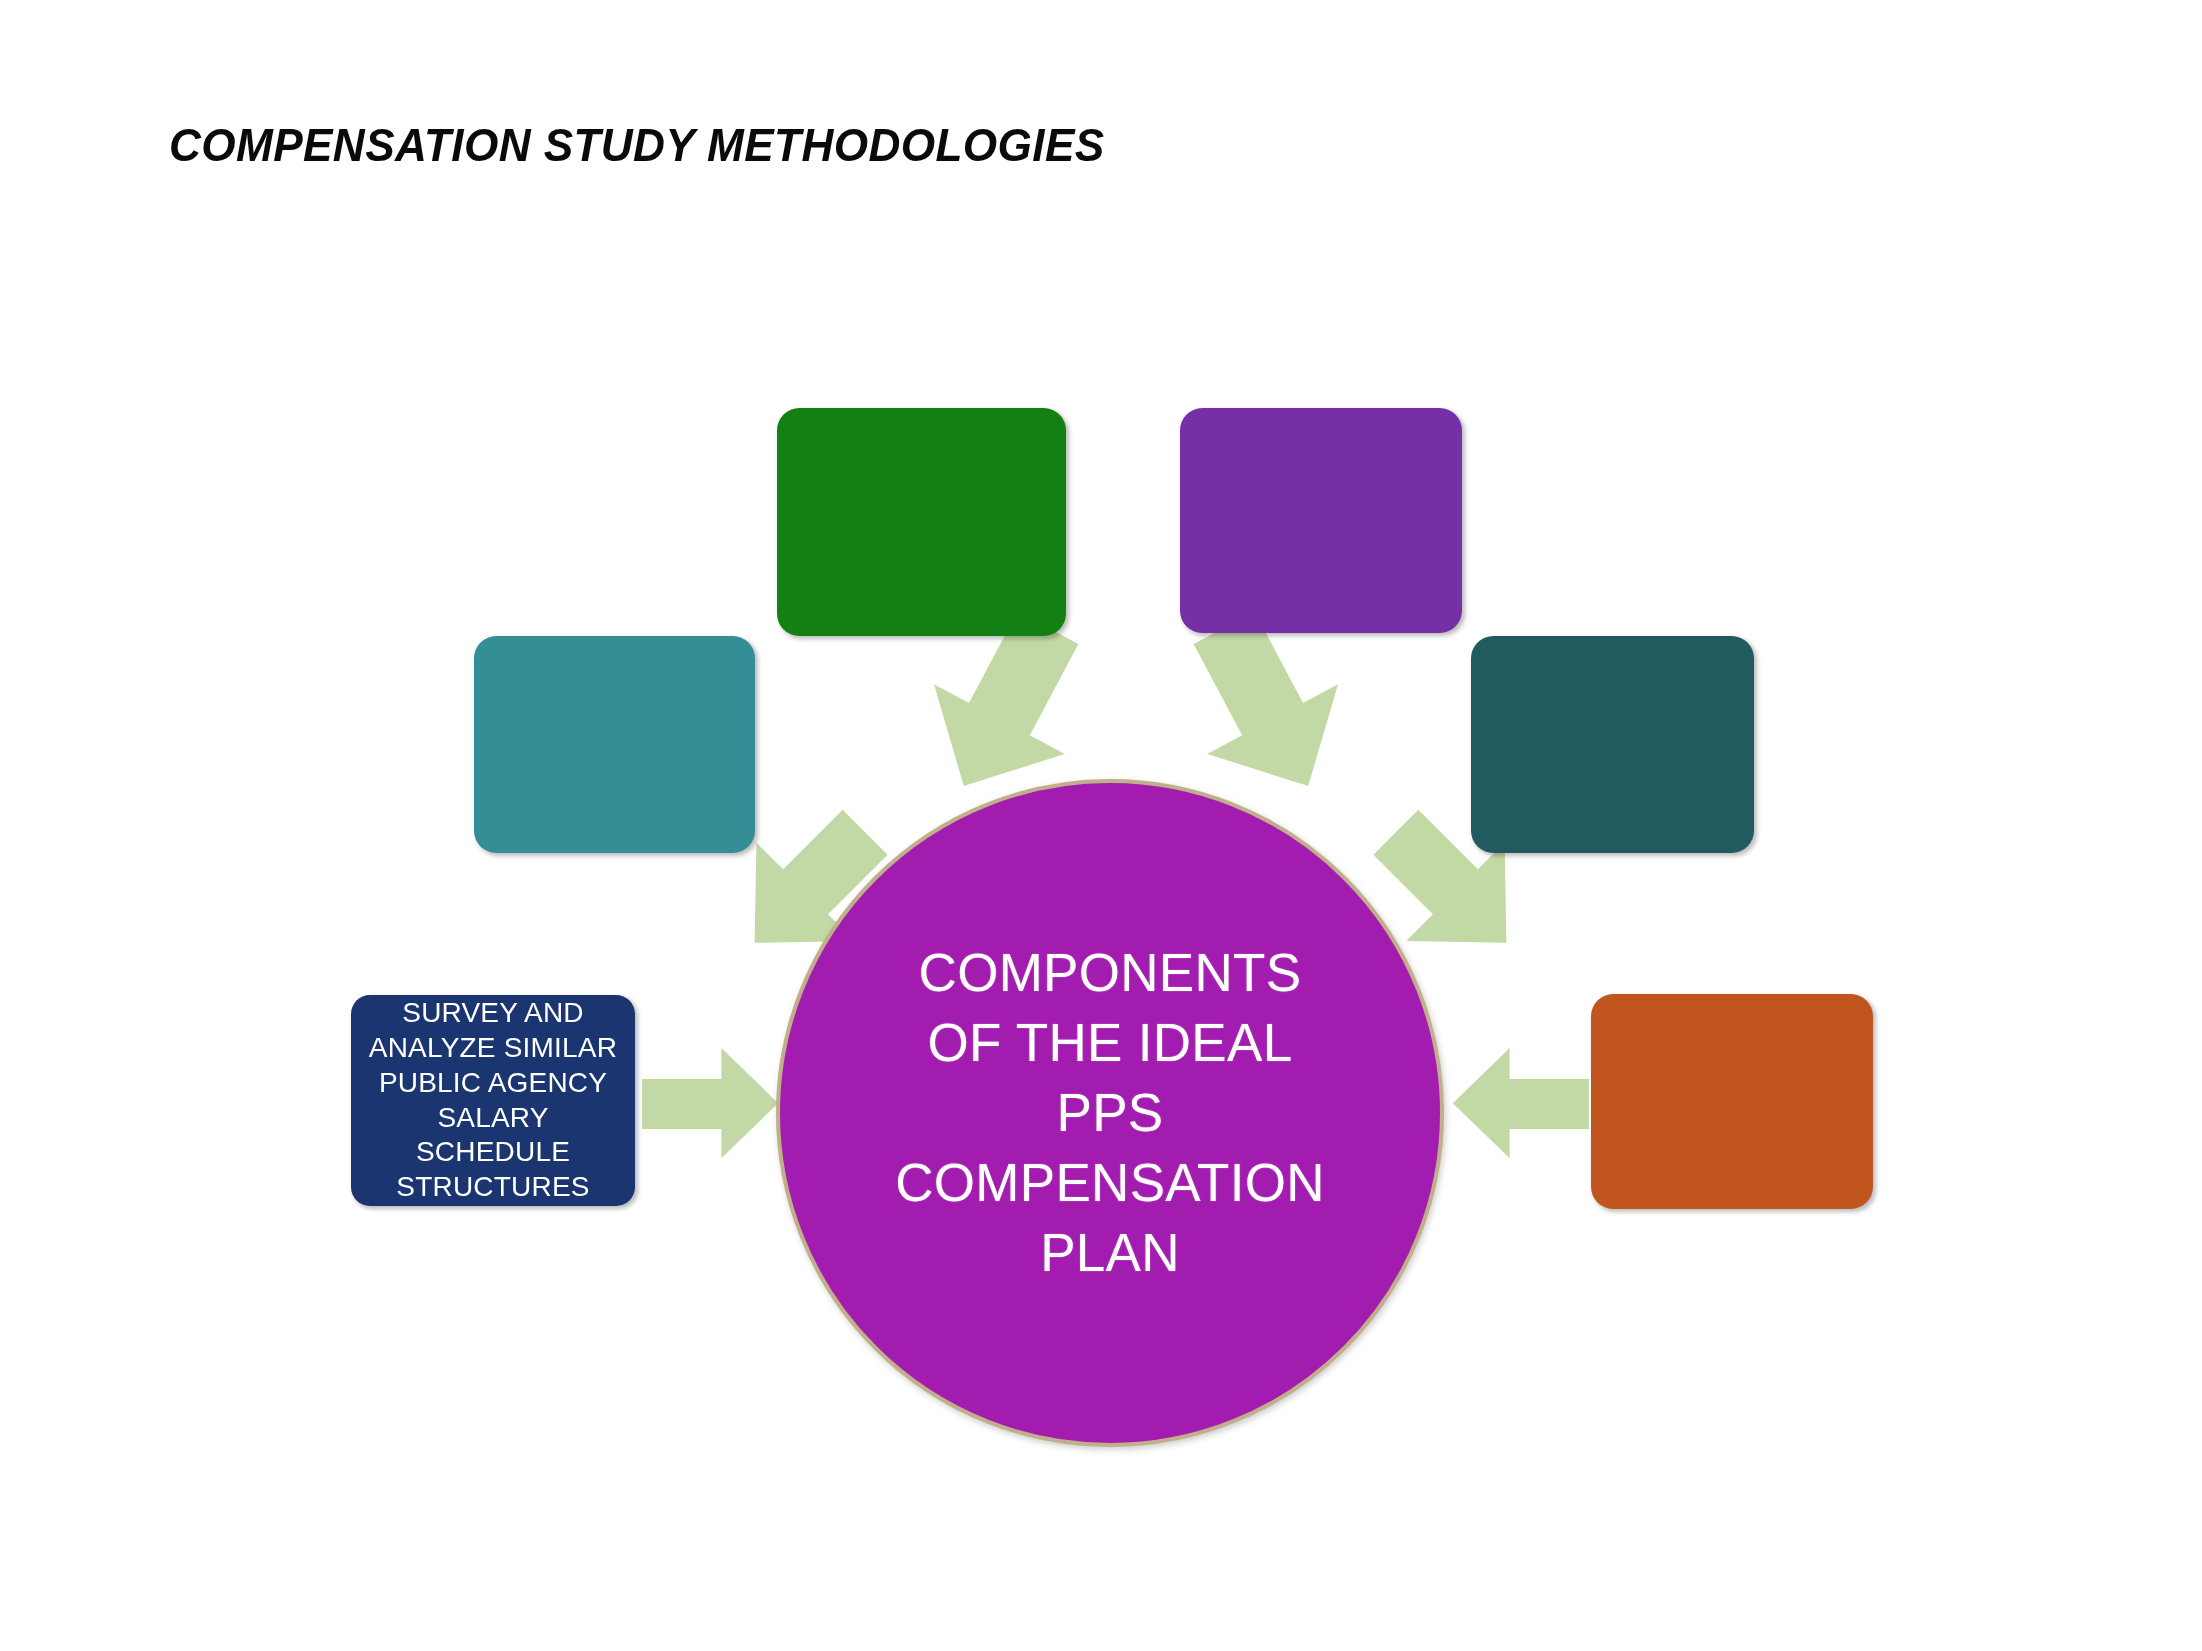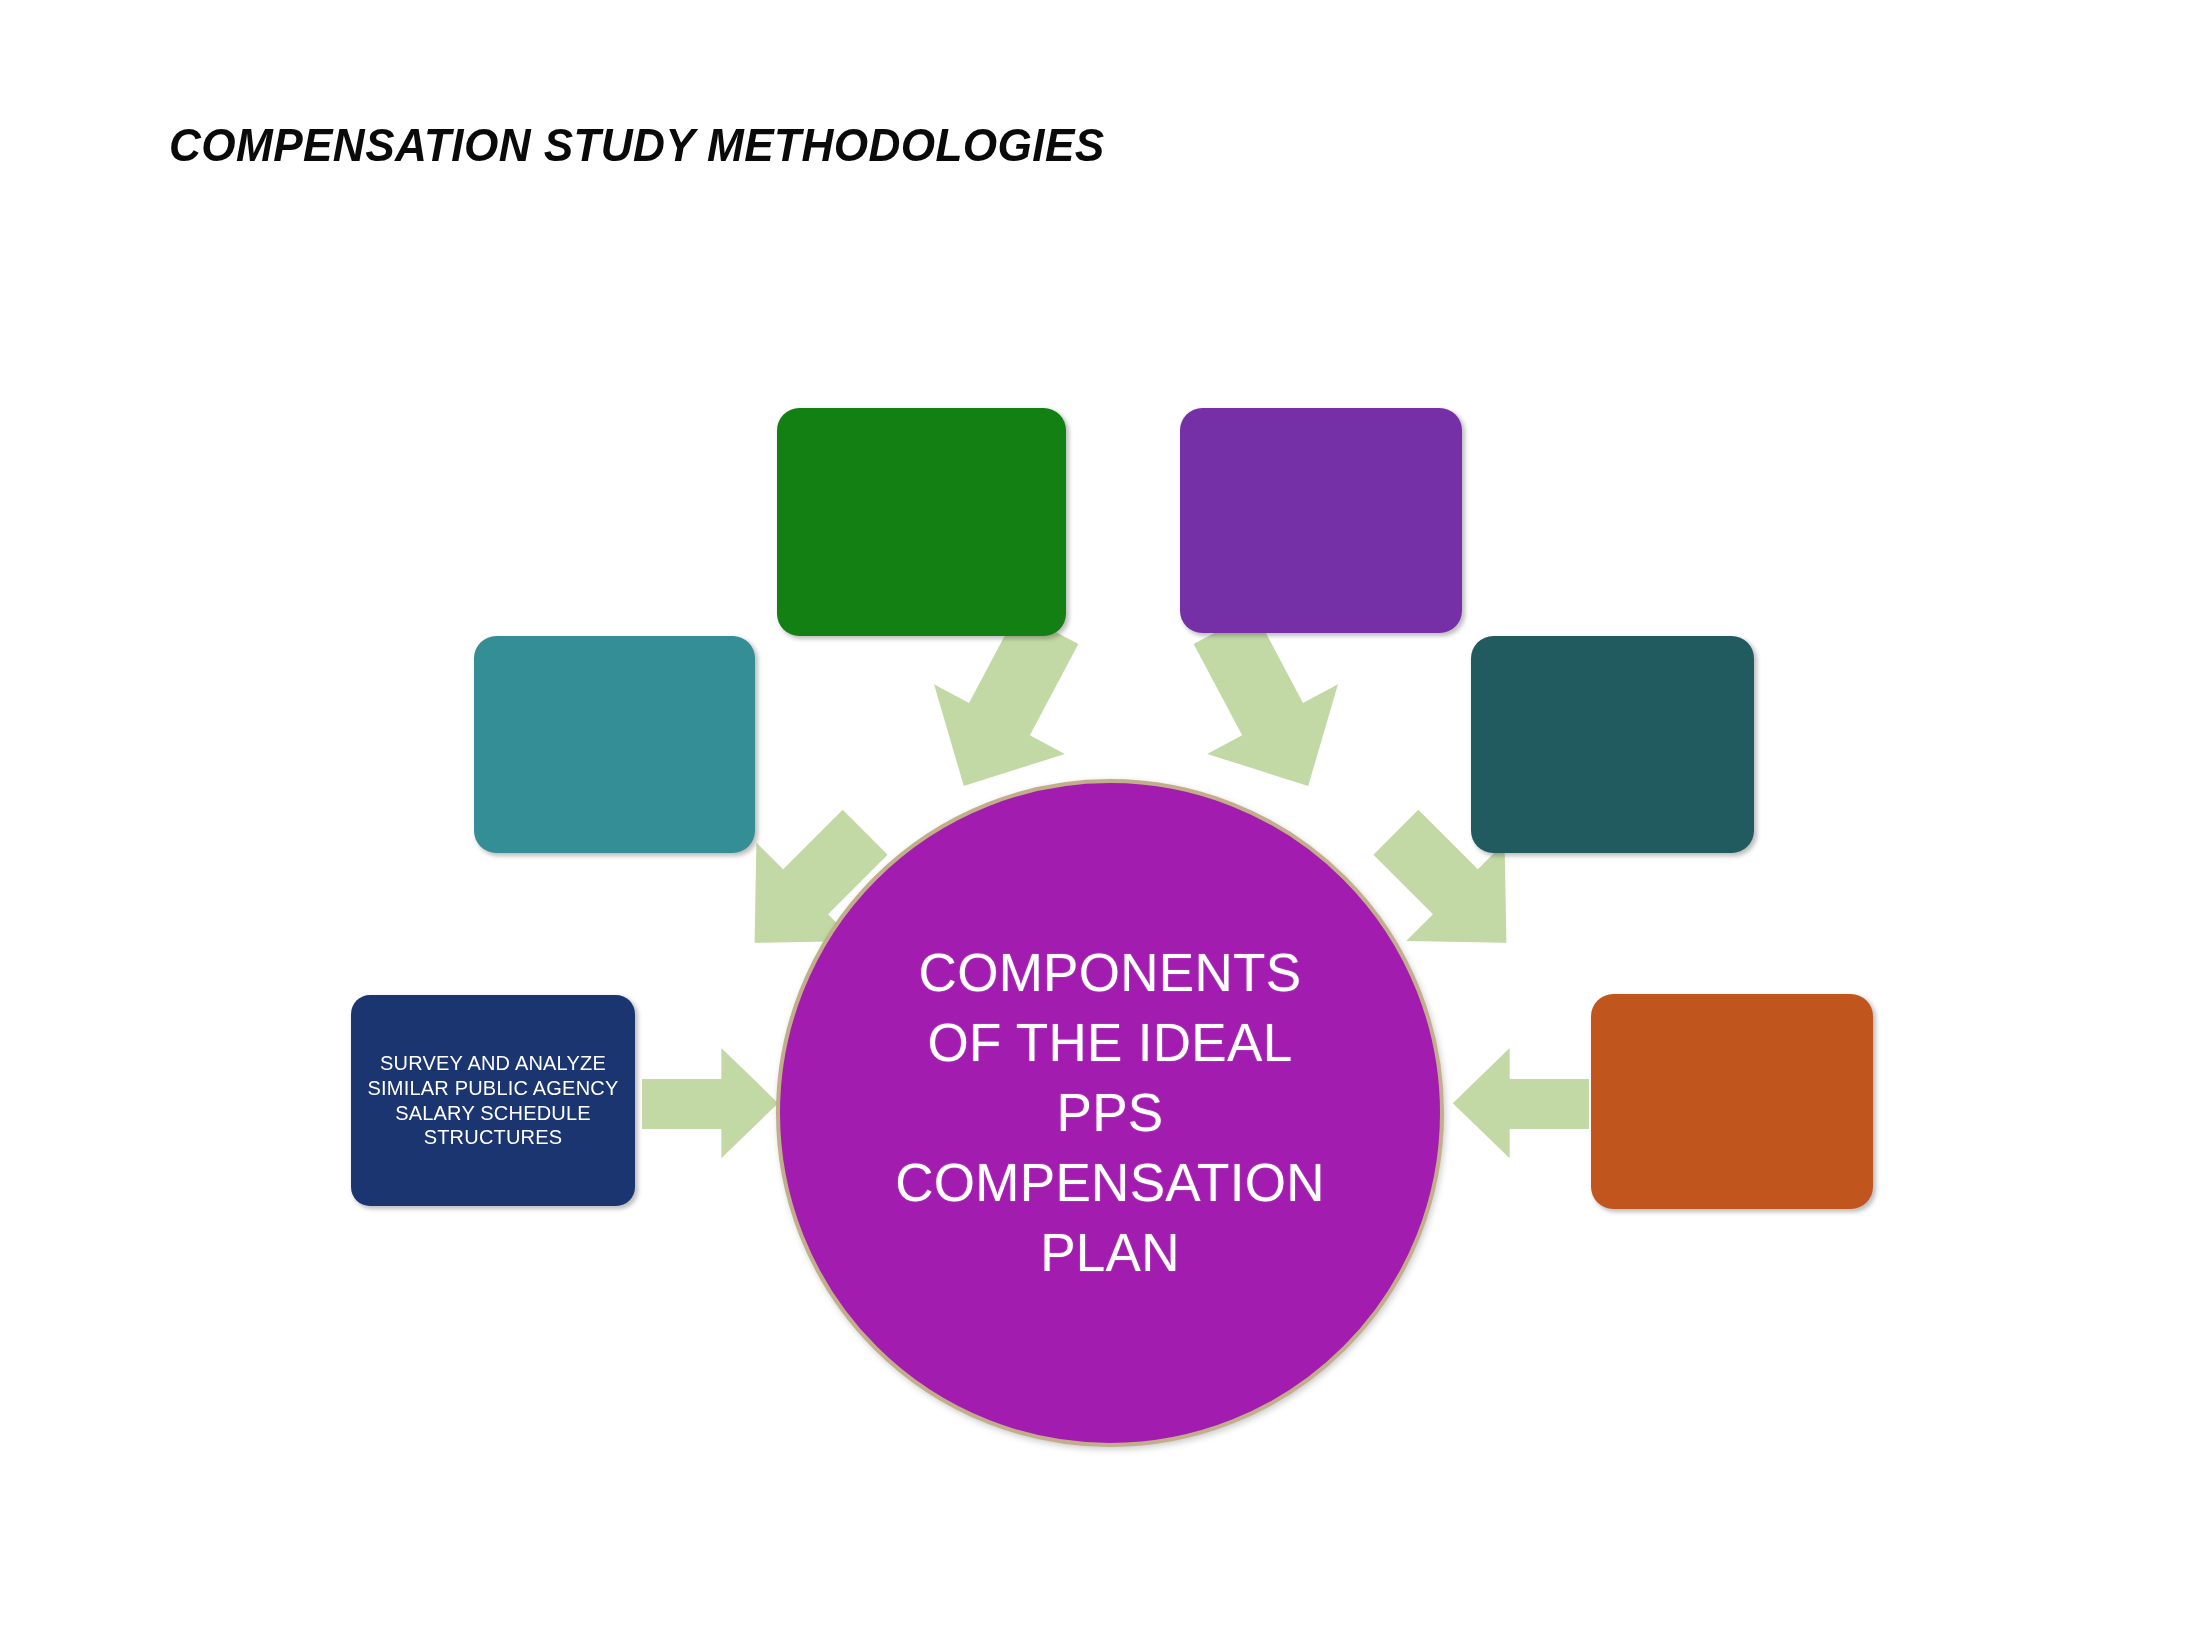--- a/index.html
+++ b/index.html
@@ -97,21 +97,21 @@
     border-radius: 22.4px;
     box-sizing: border-box;
     display: flex;
     align-items: center;
     justify-content: center;
     text-align: center;
     color: #ffffff;
     box-shadow: 2.6px 2.6px 4.3px rgba(40,40,40,0.30);
   }
   .node-box .node-label {
-    font-size: 20px;
+    font-size: 28px;
     line-height: 1.24;
     letter-spacing: 0.2px;
     padding: 0 8.6px;
   }
 
   #box-green   { left: 777px;  top: 408px;  width: 289px; height: 228px; background: #128012; }
   #box-purple  { left: 1180px; top: 408px;  width: 282px; height: 225px; background: #7530A8; }
   #box-teal    { left: 474px;  top: 636px;  width: 281px; height: 217px; background: #338E96; }
   #box-dteal   { left: 1471px; top: 636px;  width: 283px; height: 217px; background: #215B60; }
   #box-navy    { left: 351px;  top: 995px; width: 284px; height: 211px; background: #1A3570; border-radius: 19px; }

